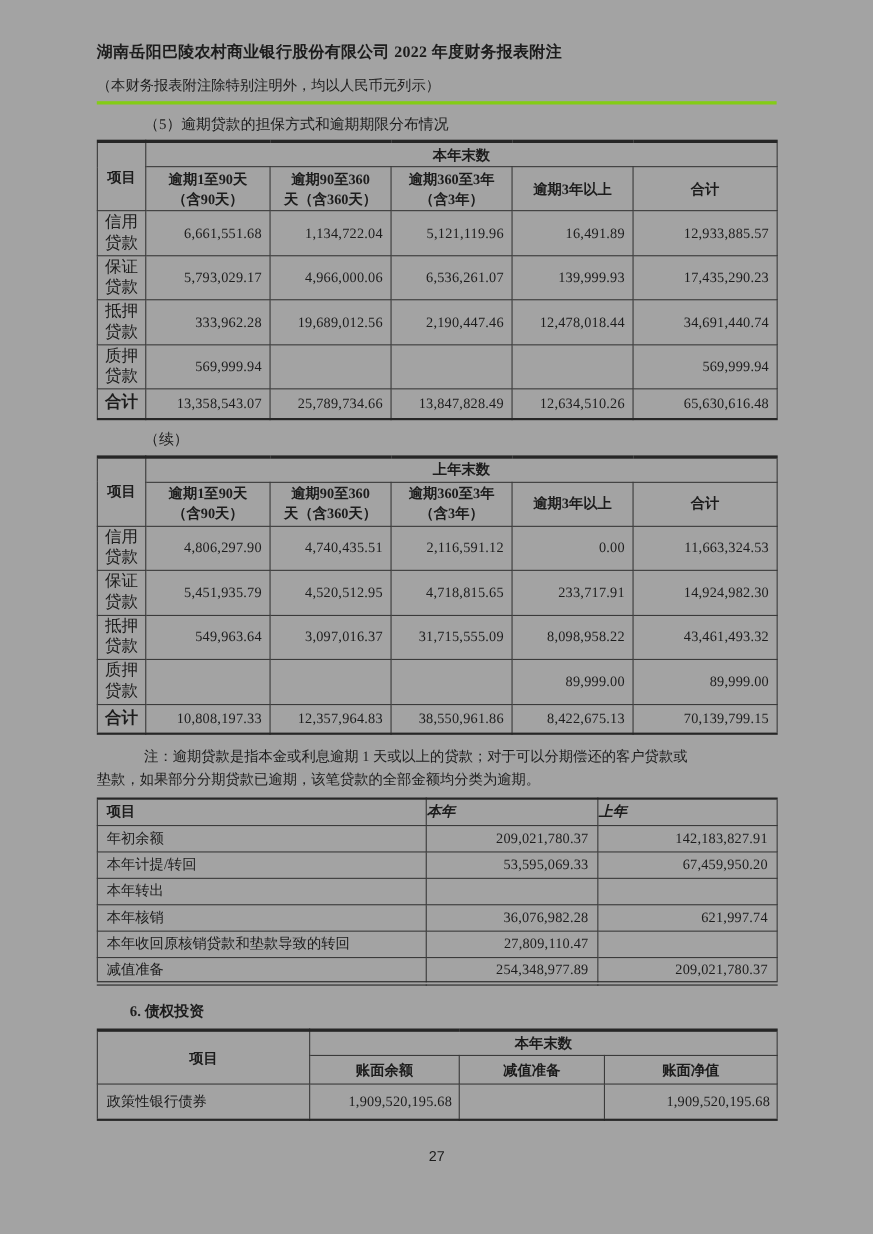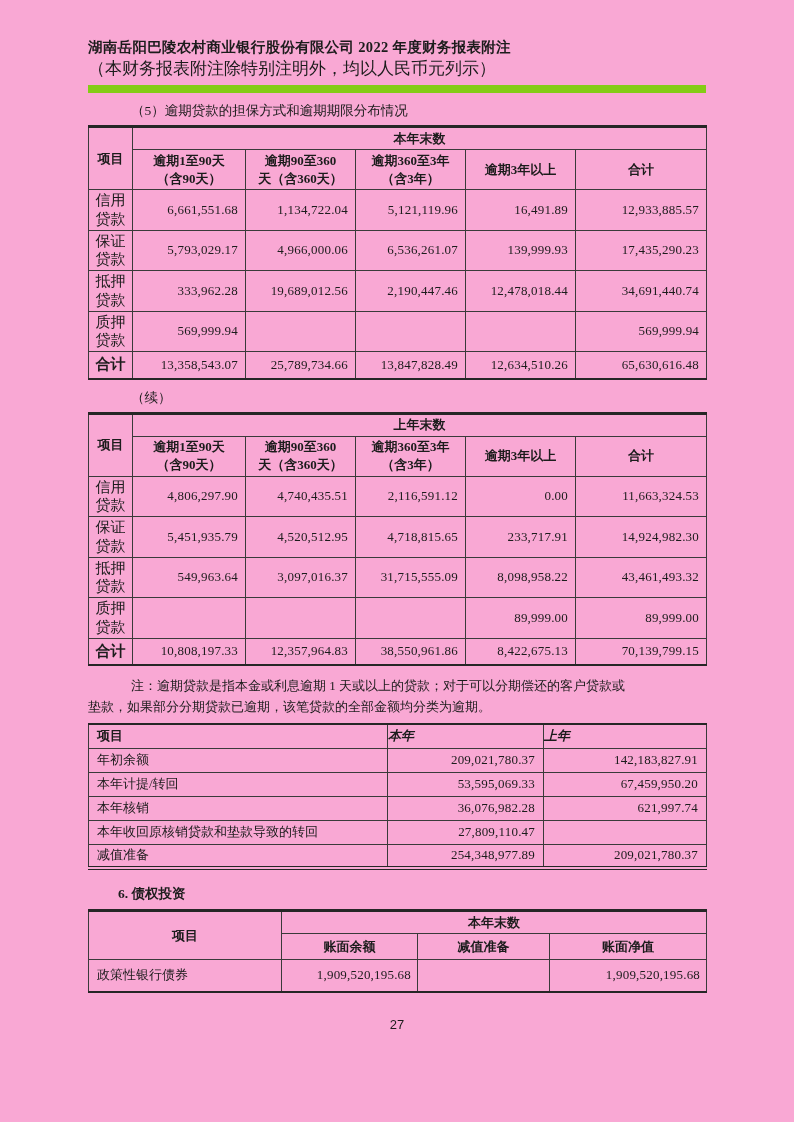--- a/index.html
+++ b/index.html
@@ -2,32 +2,33 @@
 <html><head>
 <meta charset="utf-8">
 <style>
   * { margin: 0; padding: 0; box-sizing: border-box; }
   html, body { background: #e8e8e8; }
   body { font-family: "Liberation Serif", "DejaVu Serif", serif; color: #1c1c1c; }
   .page {
     position: relative;
     width: 794px; height: 1122px;
     margin: 0 auto;
-    background: #f9a8d4;
+    background: #a3a3a3;
     padding: 36px 88px 0 88px;
     overflow: hidden;
   }
   .doc-title {
     font-size: 14.5px; font-weight: bold; letter-spacing: .3px;
     padding-top: 2px;
   }
   .doc-subtitle {
-    font-size: 17px;
+    margin-top: 12px;
+    font-size: 13px;
     padding-bottom: 5px;
-    border-bottom: 8px solid #84cc16;
+    border-bottom: 3px solid #84cc16;
   }
   .sec-heading {
     margin-top: 9px;
     padding-left: 43px;
     font-size: 13.5px;
   }
   .sec-heading.bold { font-weight: bold; padding-left: 30px; }
 
   table { border-collapse: collapse; table-layout: fixed; width: 618px; font-size: 13px; }
   td { overflow: hidden; }
@@ -246,20 +247,25 @@
         <td class="lbl">年初余额</td>
         <td class="num">209,021,780.37</td>
         <td class="num">142,183,827.91</td>
       </tr>
       <tr>
         <td class="lbl">本年计提/转回</td>
         <td class="num">53,595,069.33</td>
         <td class="num">67,459,950.20</td>
       </tr>
       <tr>
+        <td class="lbl">本年转出</td>
+        <td class="num"></td>
+        <td class="num"></td>
+      </tr>
+      <tr>
         <td class="lbl">本年核销</td>
         <td class="num">36,076,982.28</td>
         <td class="num">621,997.74</td>
       </tr>
       <tr>
         <td class="lbl">本年收回原核销贷款和垫款导致的转回</td>
         <td class="num">27,809,110.47</td>
         <td class="num"></td>
       </tr>
       <tr>

